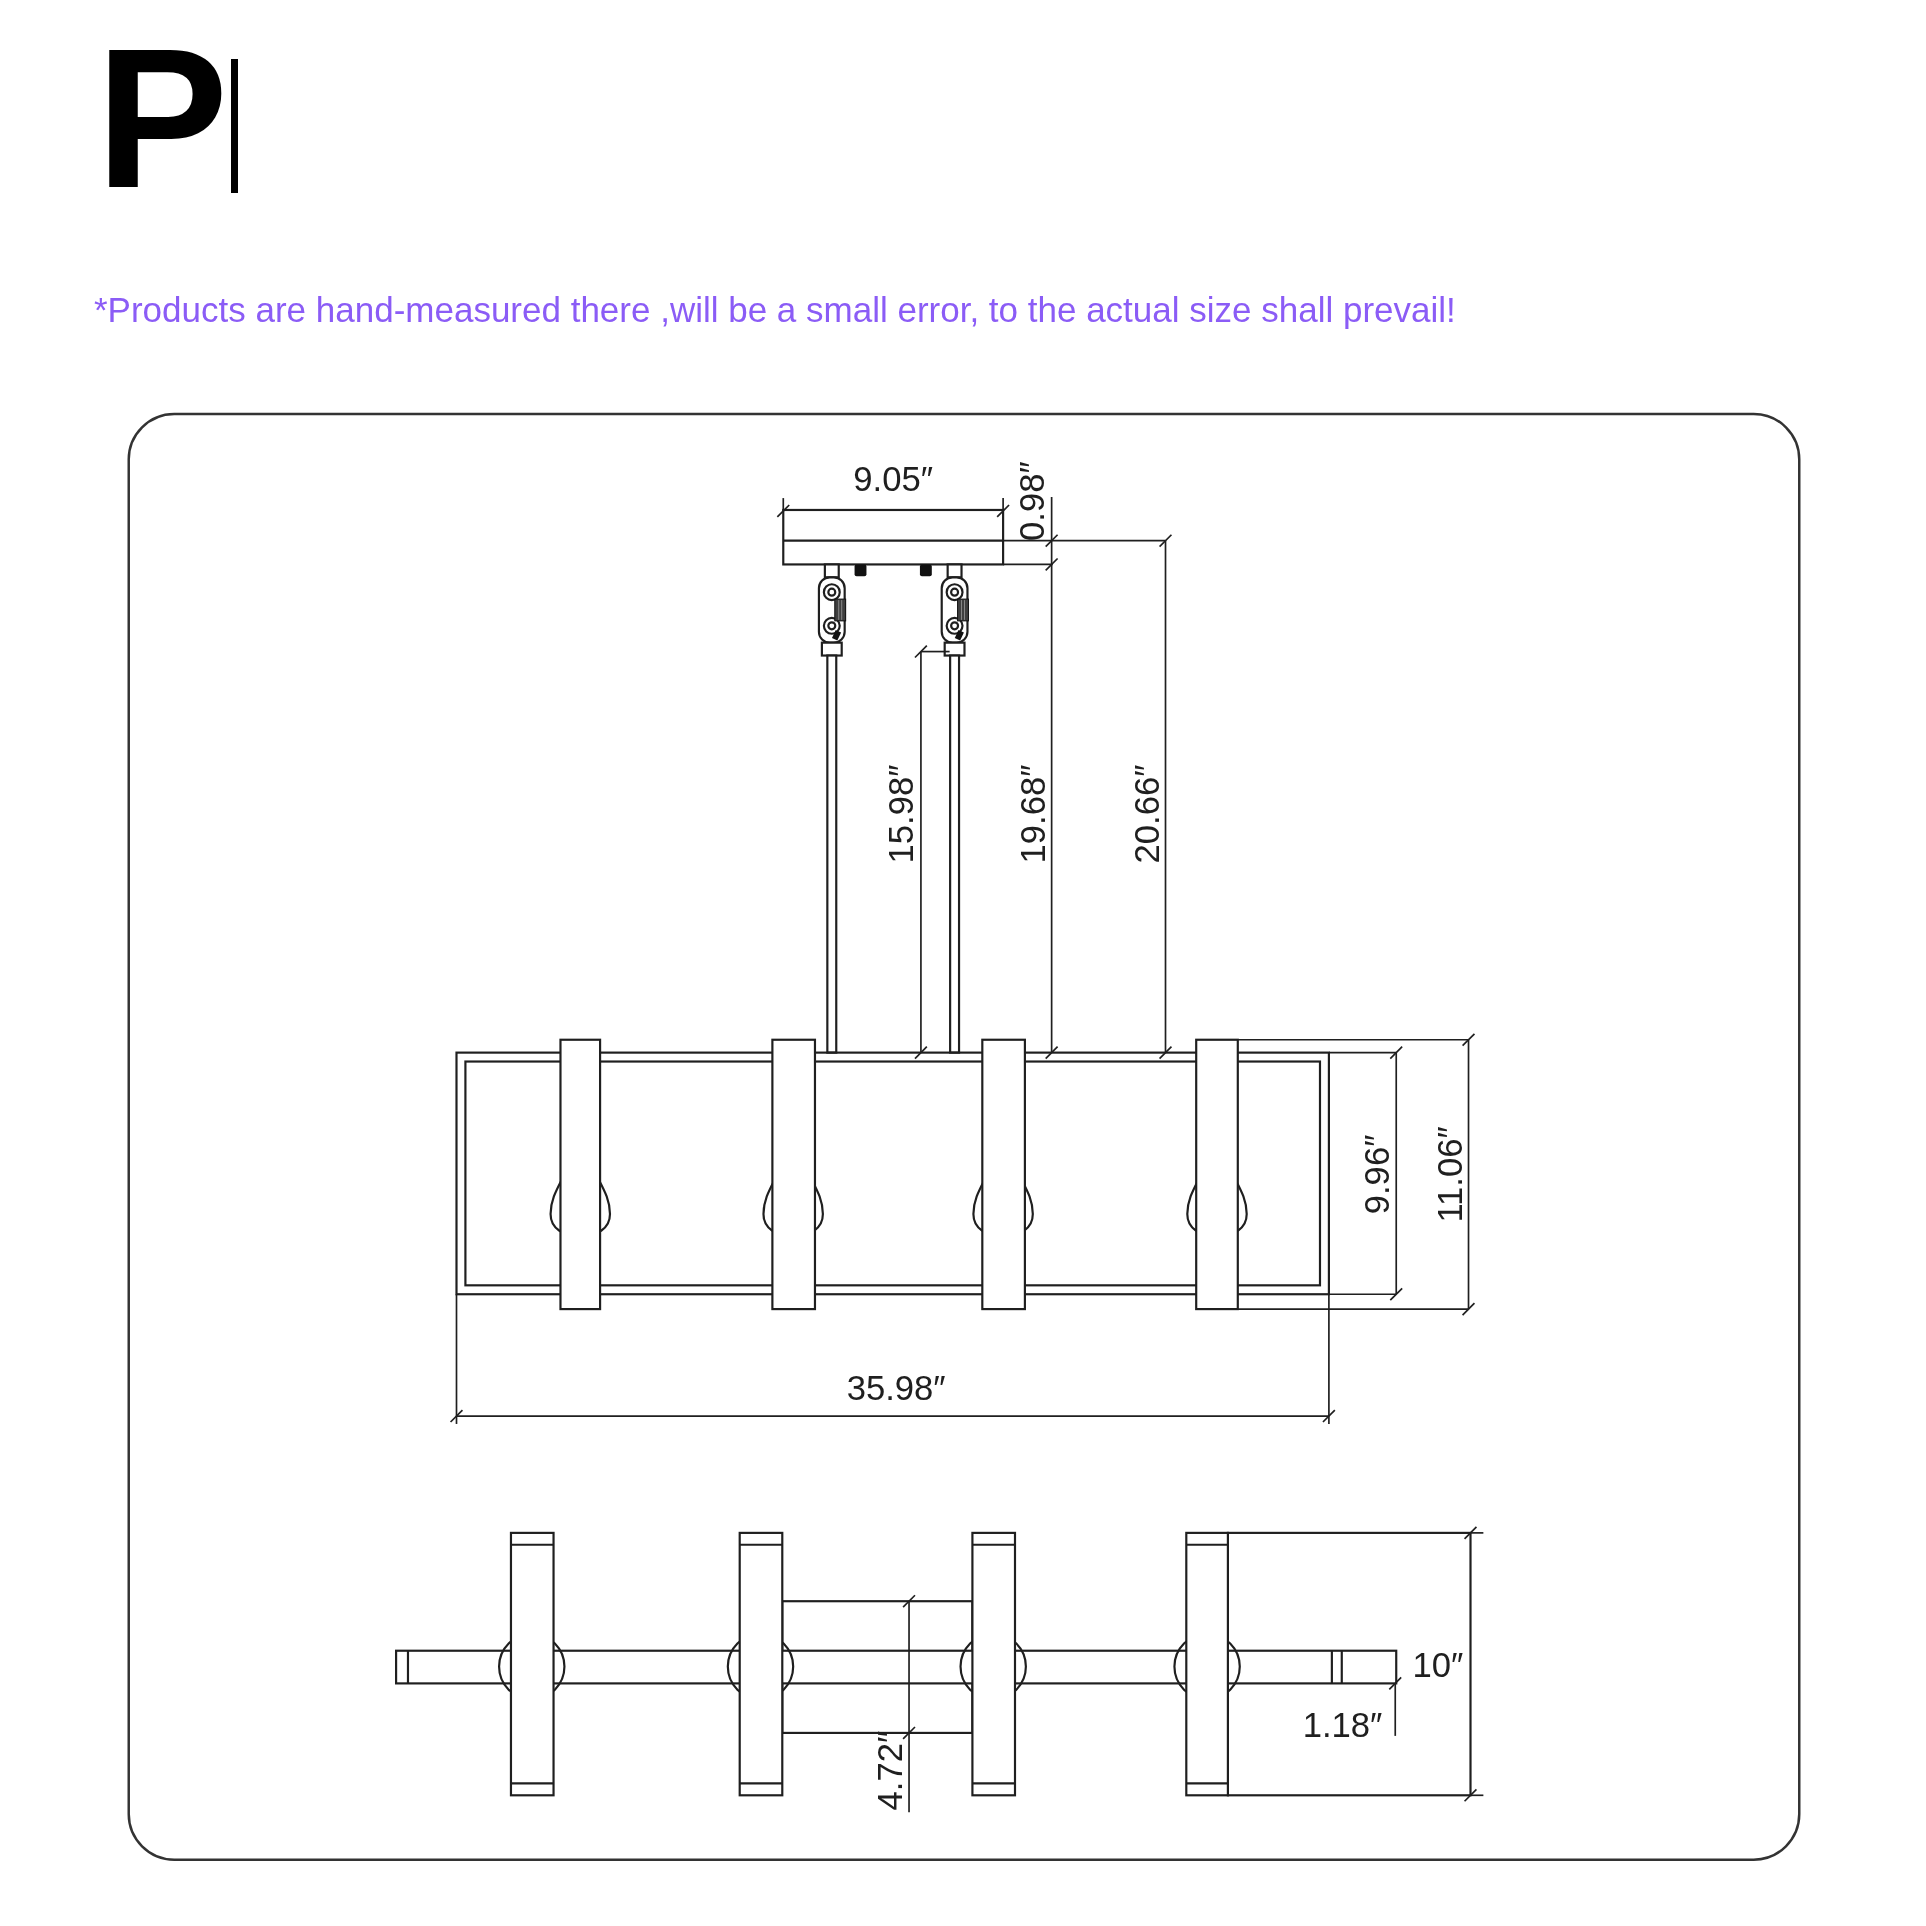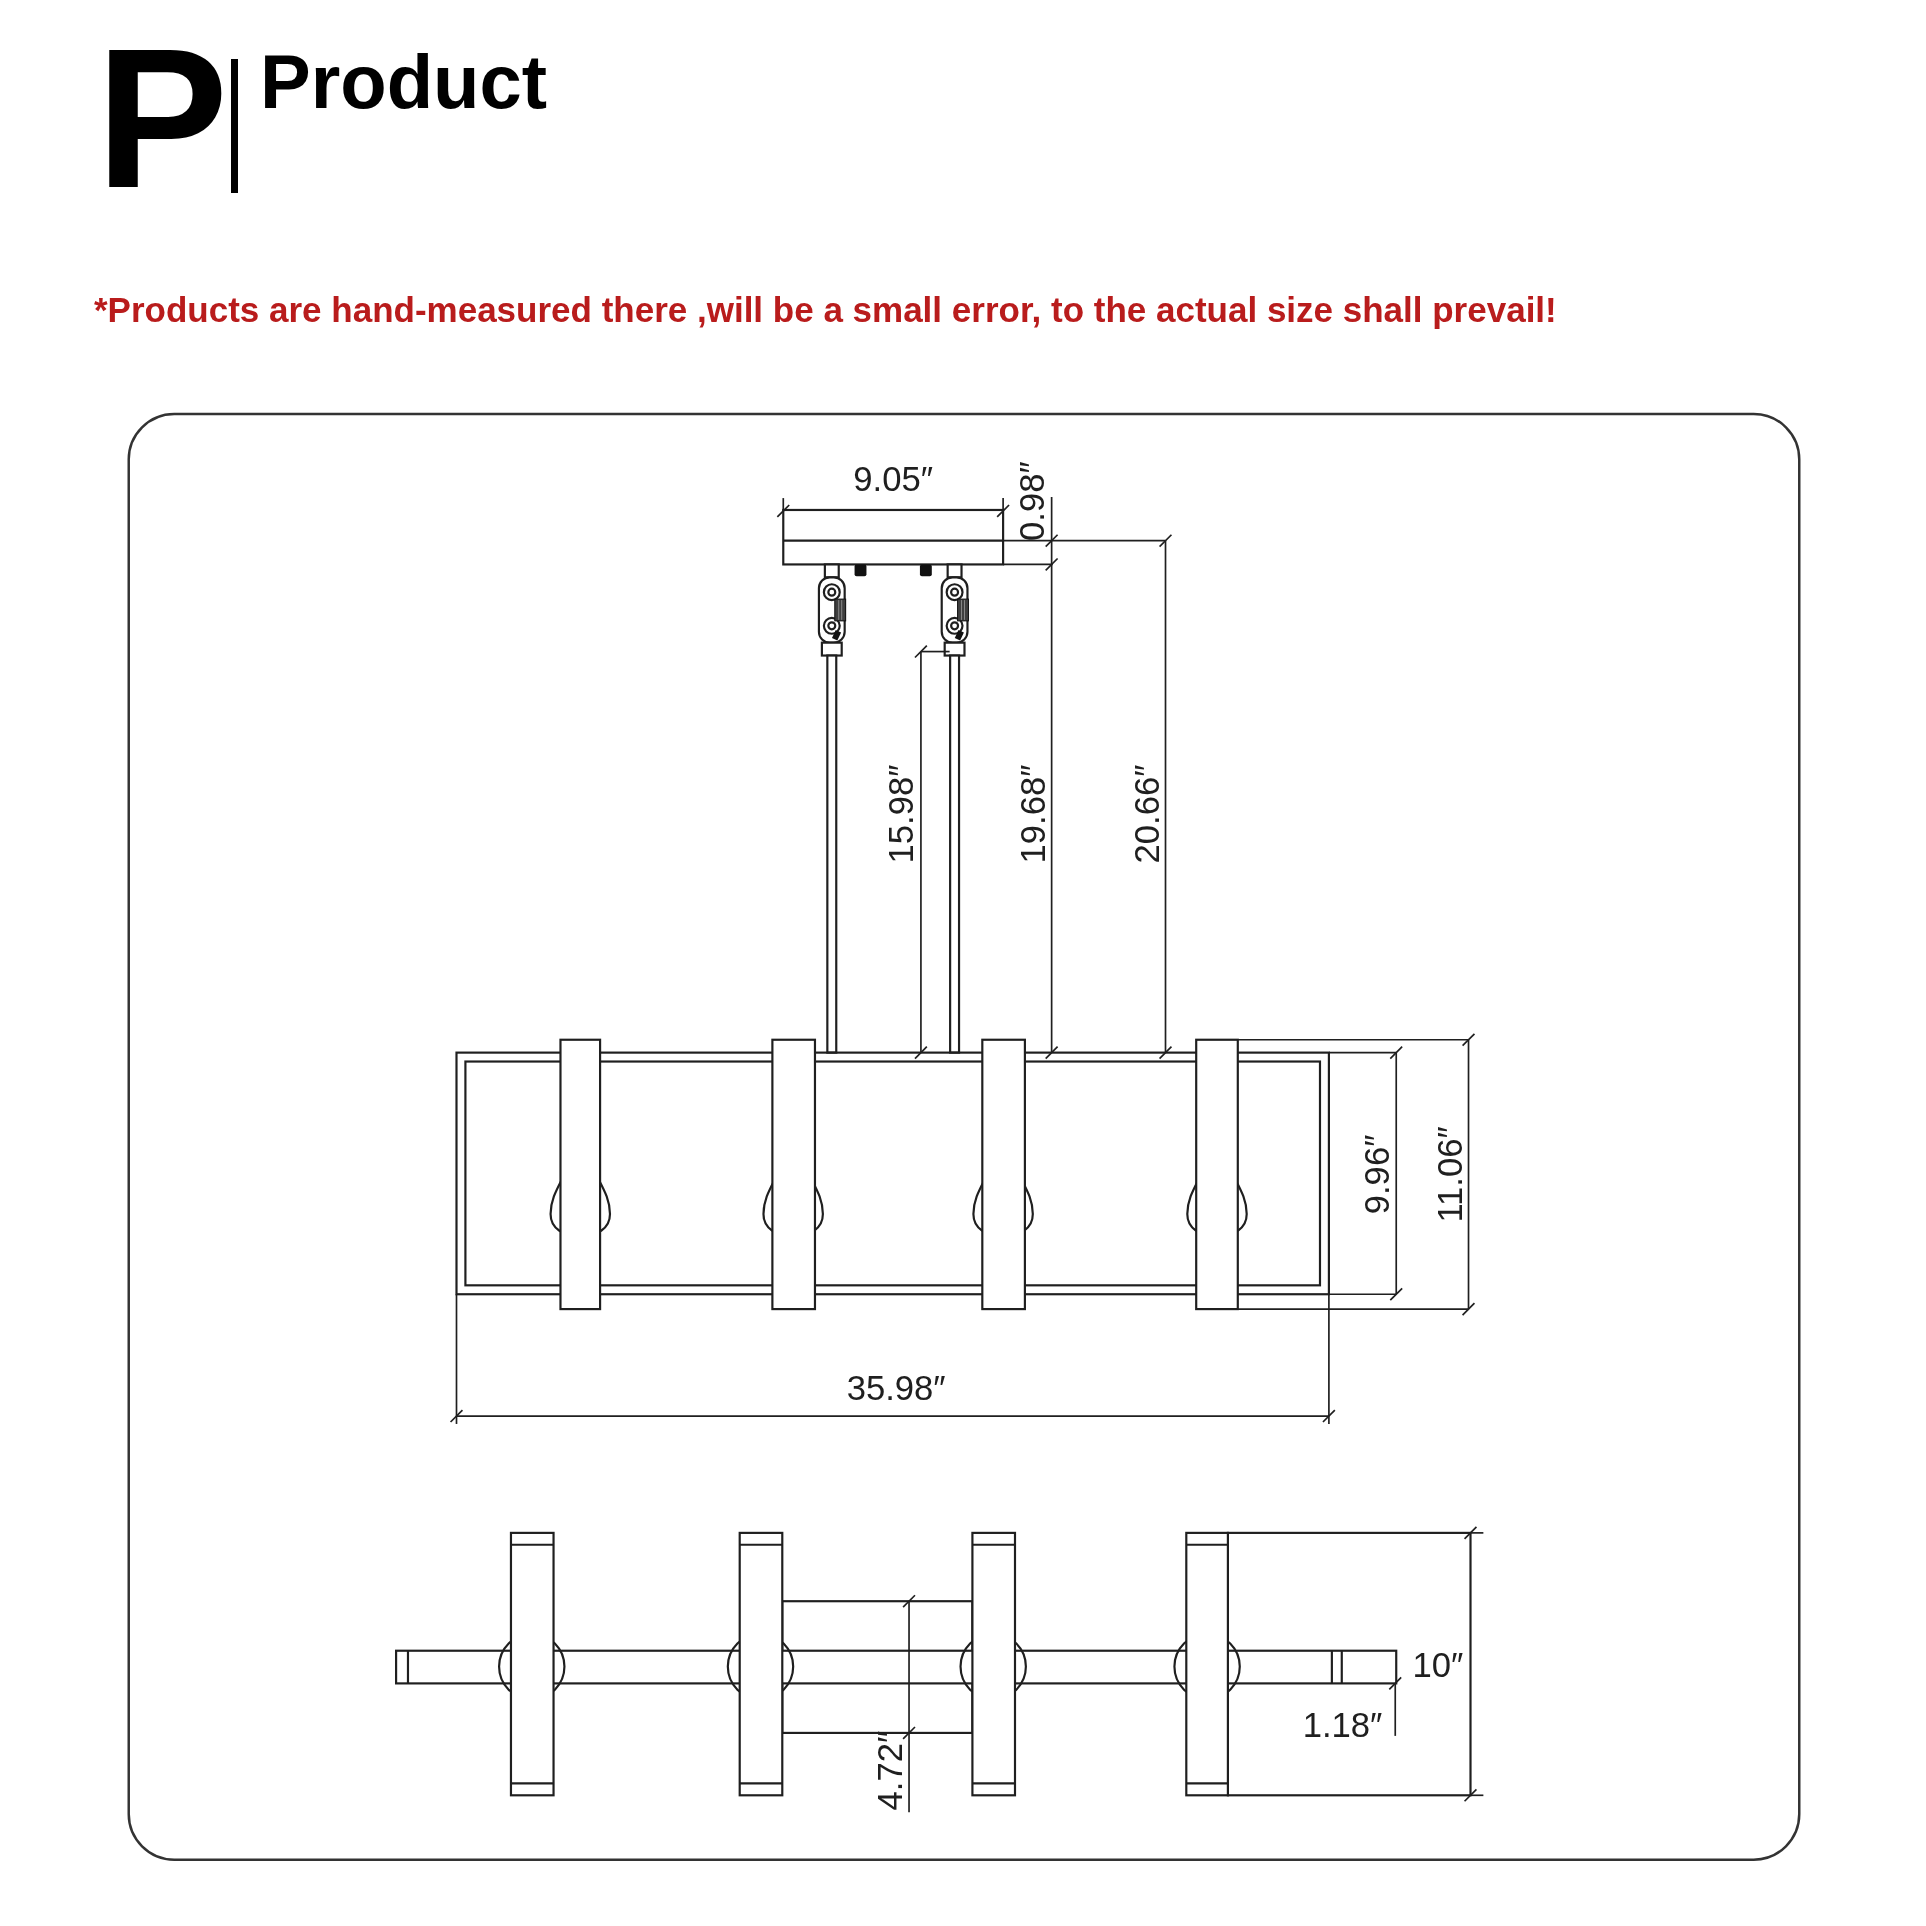--- a/index.html
+++ b/index.html
@@ -14,35 +14,34 @@
   }
   .logo-divider{
     position:absolute;left:231px;top:59px;width:7px;height:134px;background:#000;
   }
   .page-title{
     position:absolute;left:260px;top:44px;font-size:76px;line-height:1;
     font-weight:bold;letter-spacing:0px;
   }
   .disclaimer{
     position:absolute;left:94px;top:289px;font-size:35px;line-height:1.2;
-    font-weight:bold;color:#b91c1c;
+    font-weight:normal;color:#8b5cf6;
   }
   svg.drawing{position:absolute;left:0;top:0;}
   .dim{
     font-family:"Liberation Sans","DejaVu Sans",sans-serif;
     font-size:35px;fill:#1f1f1f;stroke:none;
   }
 </style>
 </head>
 <body>
 
 <div class="logo-letter">P</div>
 <div class="logo-divider"></div>
 <div class="page-title">
-  <div>Product</div>
 </div>
 <div class="disclaimer">*Products are hand-measured there ,will be a small error, to the actual size shall prevail!</div>
 
 <svg class="drawing" width="1927" height="1927" viewBox="0 0 1946 1946">
 
   <rect x="130" y="418" width="1687" height="1460" rx="46" fill="none" stroke="#333" stroke-width="2.5"></rect>
 
   <g stroke="#1f1f1f" stroke-width="2.2" fill="none">
 
     <g>

